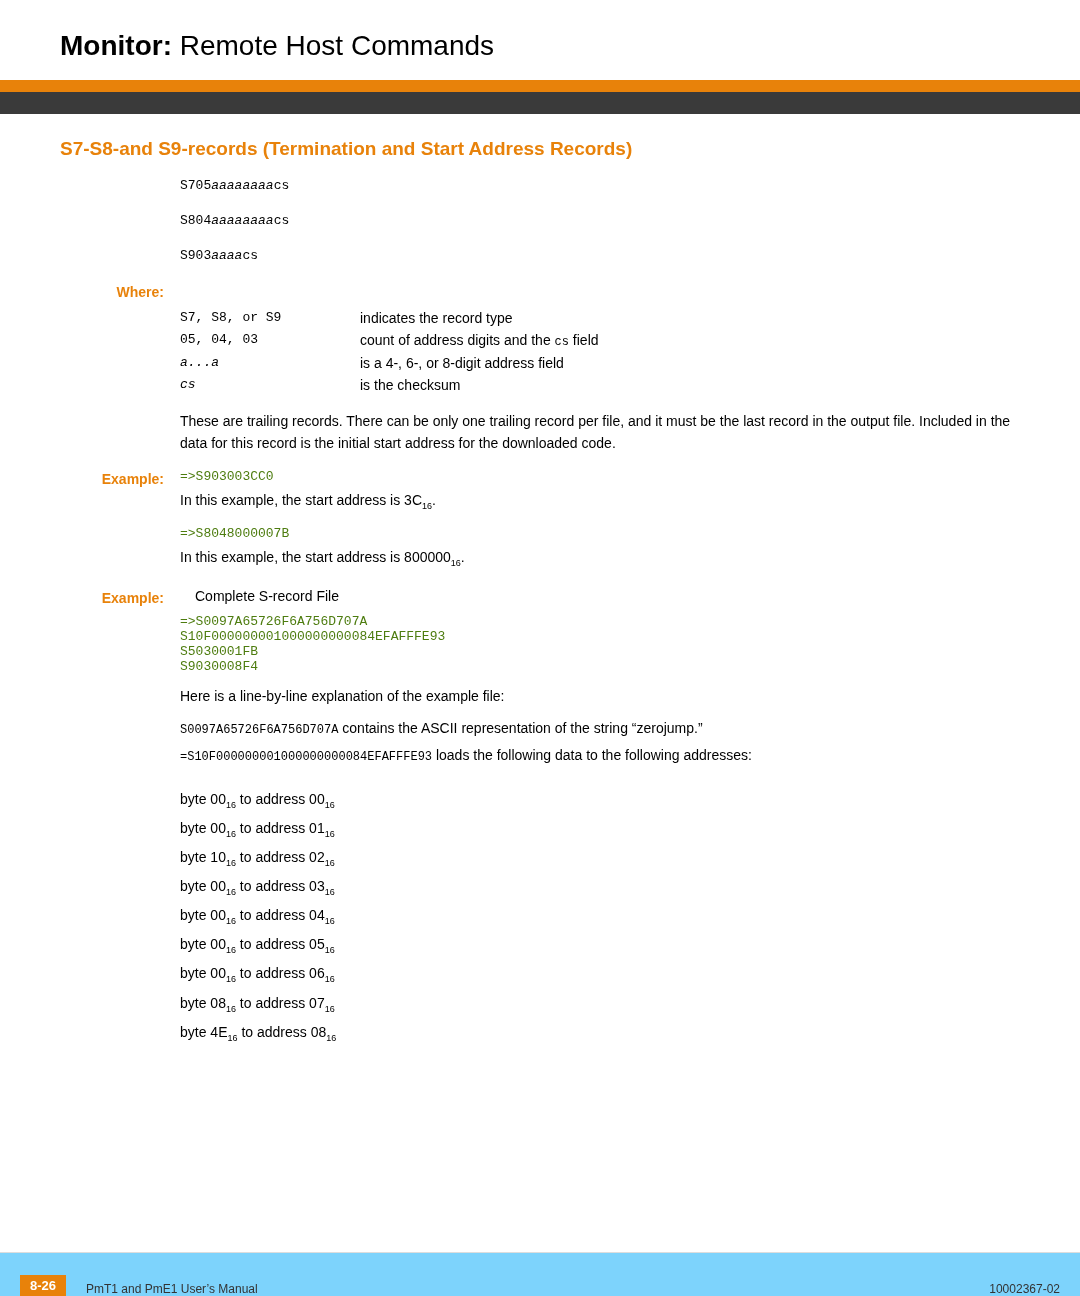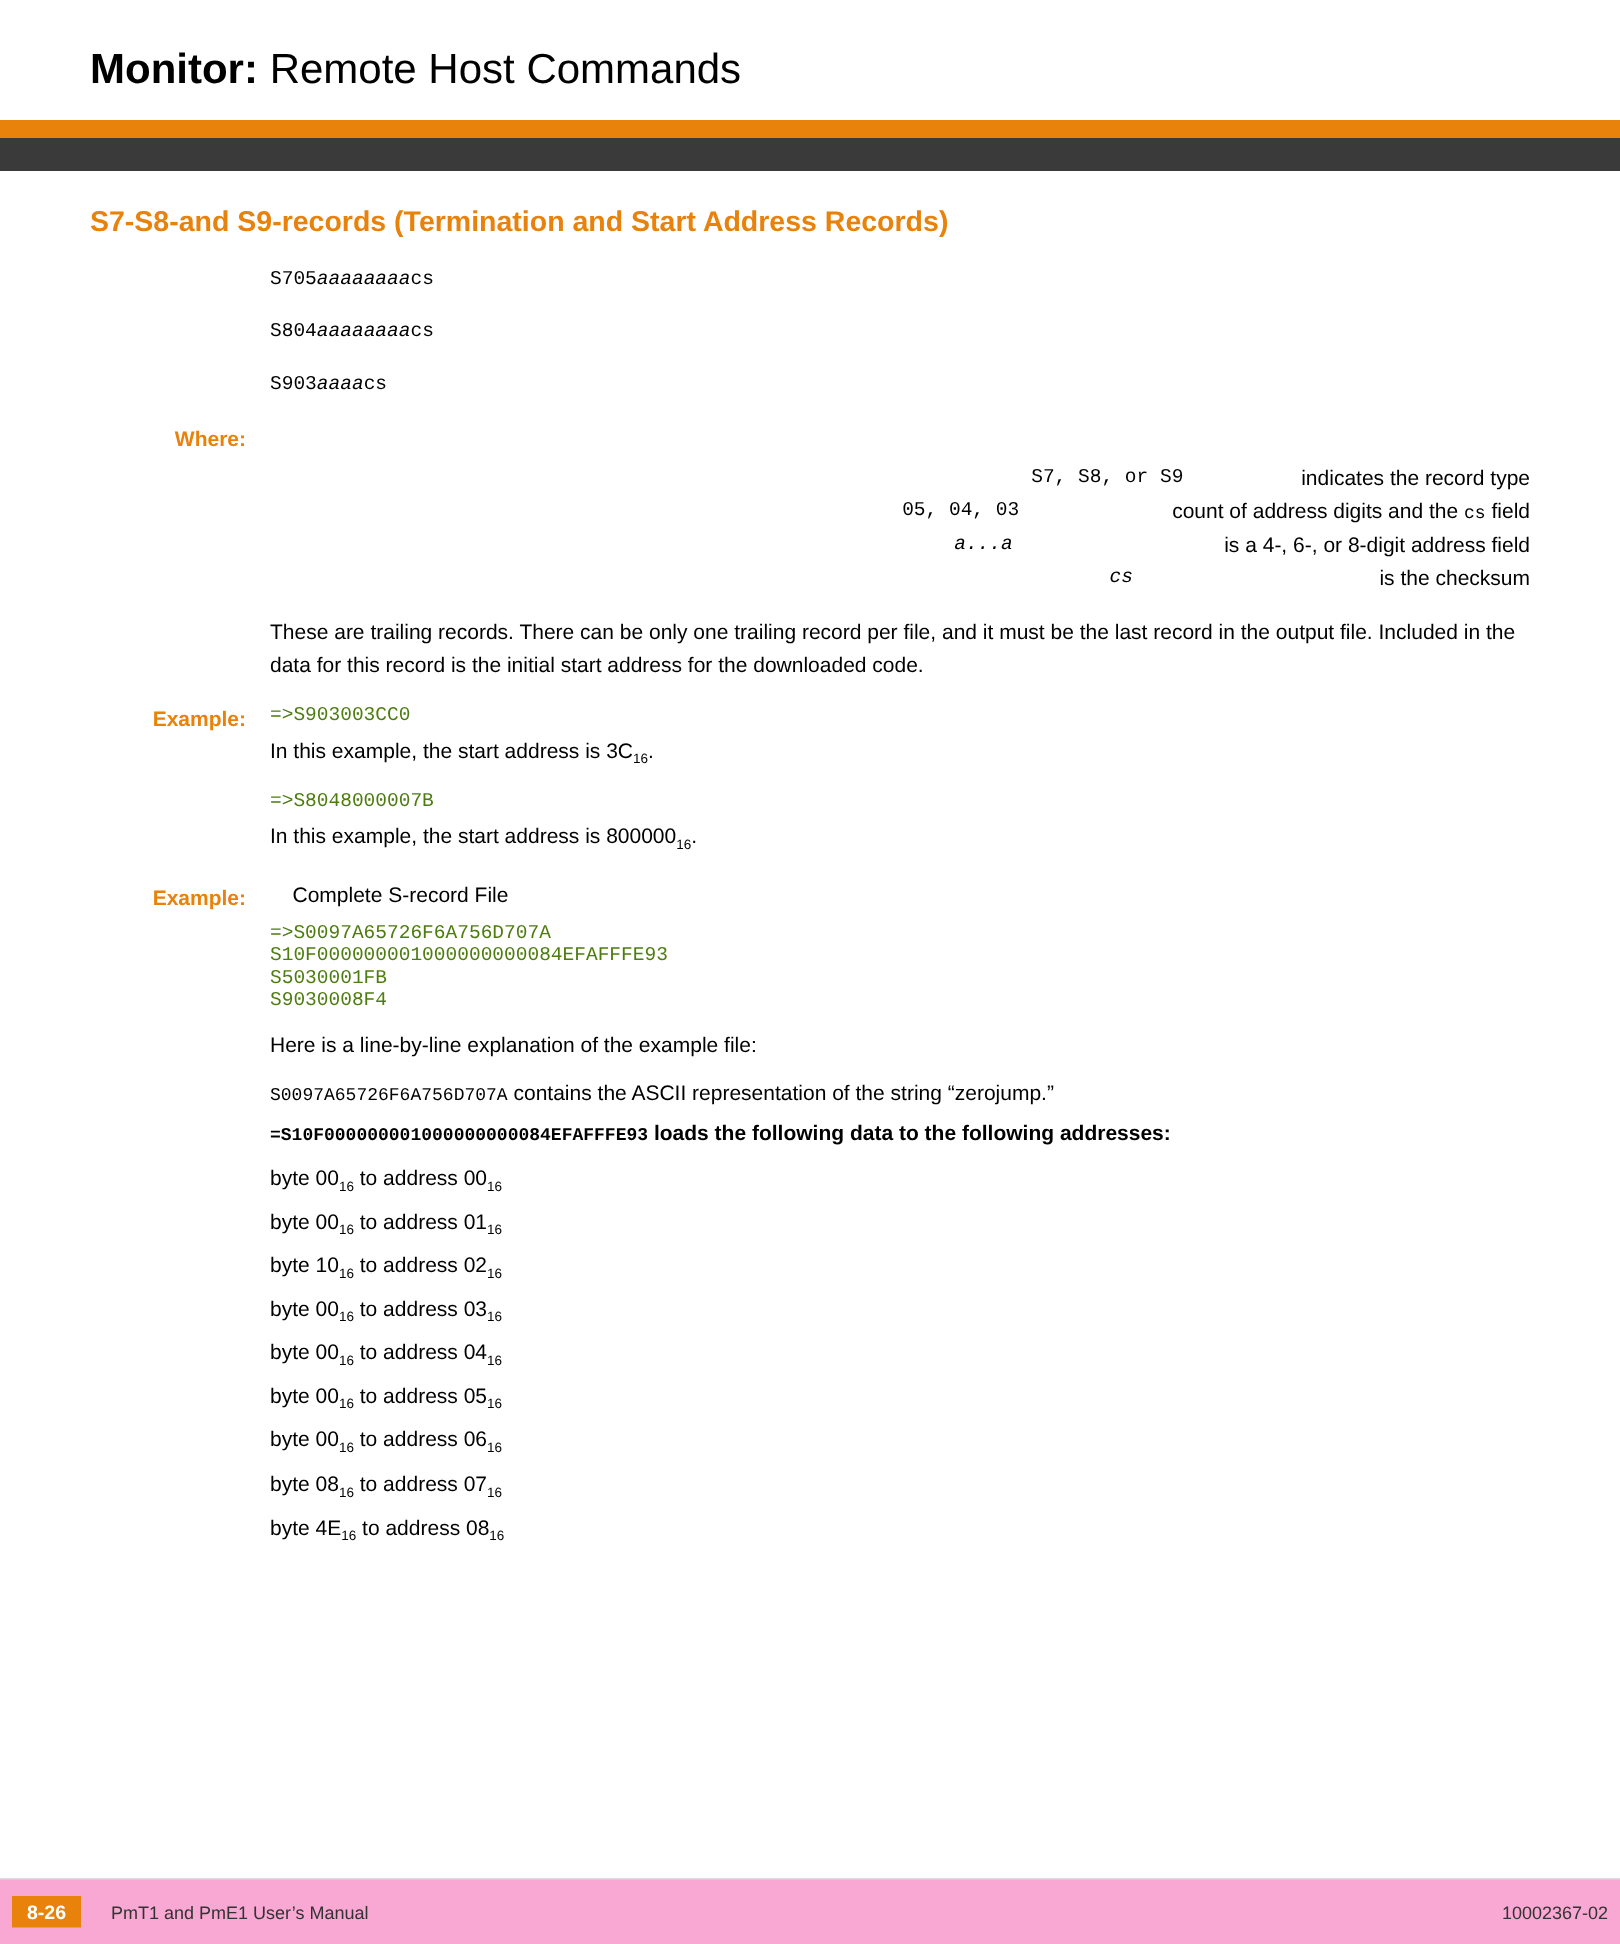--- a/index.html
+++ b/index.html
@@ -88,21 +88,20 @@
       min-width: 120px;
       text-align: right;
       padding-right: 16px;
       padding-top: 2px;
       flex-shrink: 0;
     }
     .def-row {
       display: flex;
       margin-bottom: 6px;
       padding-left: 120px;
-      justify-content: flex-end;
     }
     .def-term {
       font-family: 'Courier New', Courier, monospace;
       font-size: 13px;
       min-width: 180px;
       flex-shrink: 0;
       color: #000;
       font-style: italic;
     }
     .def-term.mono-normal {
@@ -159,23 +158,23 @@
     }
 
     
     .footer {
       position: fixed;
       bottom: 0;
       left: 0;
       right: 0;
       height: 44px;
       display: flex;
-      align-items: center;
-      padding: 0 8px;
-      background: #f9a8d4;
+      align-items: flex-end;
+      padding: 0 20px;
+      background: #7dd3fc;
       border-top: 1px solid #ddd;
     }
     .footer-page {
       background: #E8820A;
       color: #fff;
       font-size: 13px;
       font-weight: bold;
       padding: 3px 10px;
       margin-right: 20px;
     }
@@ -280,21 +279,21 @@
         <div>=&gt;S0097A65726F6A756D707A</div>
         <div>S10F000000001000000000084EFAFFFE93</div>
         <div>S5030001FB</div>
         <div>S9030008F4</div>
       </div>
       <div class="example-text">Here is a line-by-line explanation of the example file:</div>
       <div style="margin-bottom:10px;">
         <span class="inline-code">S0097A65726F6A756D707A</span>
         <span>contains the ASCII representation of the string “zerojump.”</span>
       </div>
-      <div style="margin-bottom:2px;font-weight:bold;">
+      <div style="margin-bottom:16px;">
         <span class="inline-code">=S10F000000001000000000084EFAFFFE93</span>
         <span>loads the following data to the following addresses:</span>
       </div>
     </div>
   </div>
 
   <div class="byte-line">
     byte 00<sub>16</sub> to address 00<sub>16</sub>
   </div>
   <div class="byte-line">

